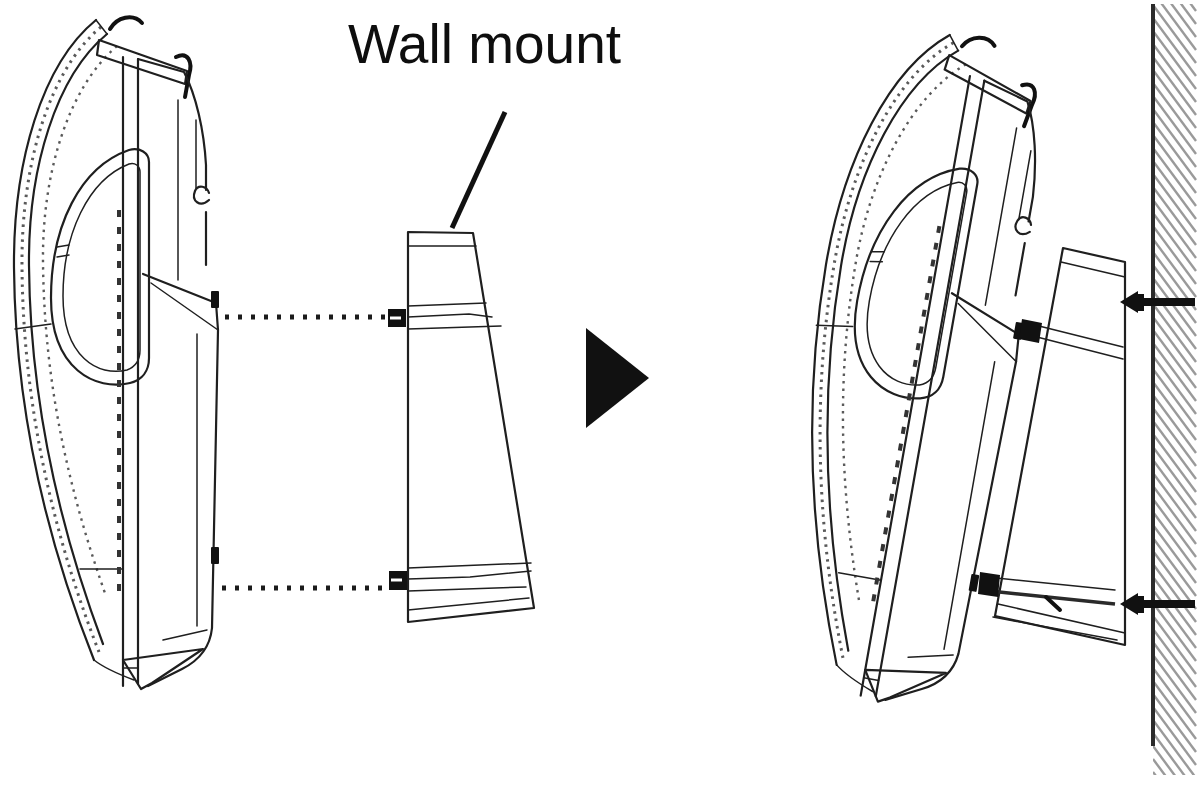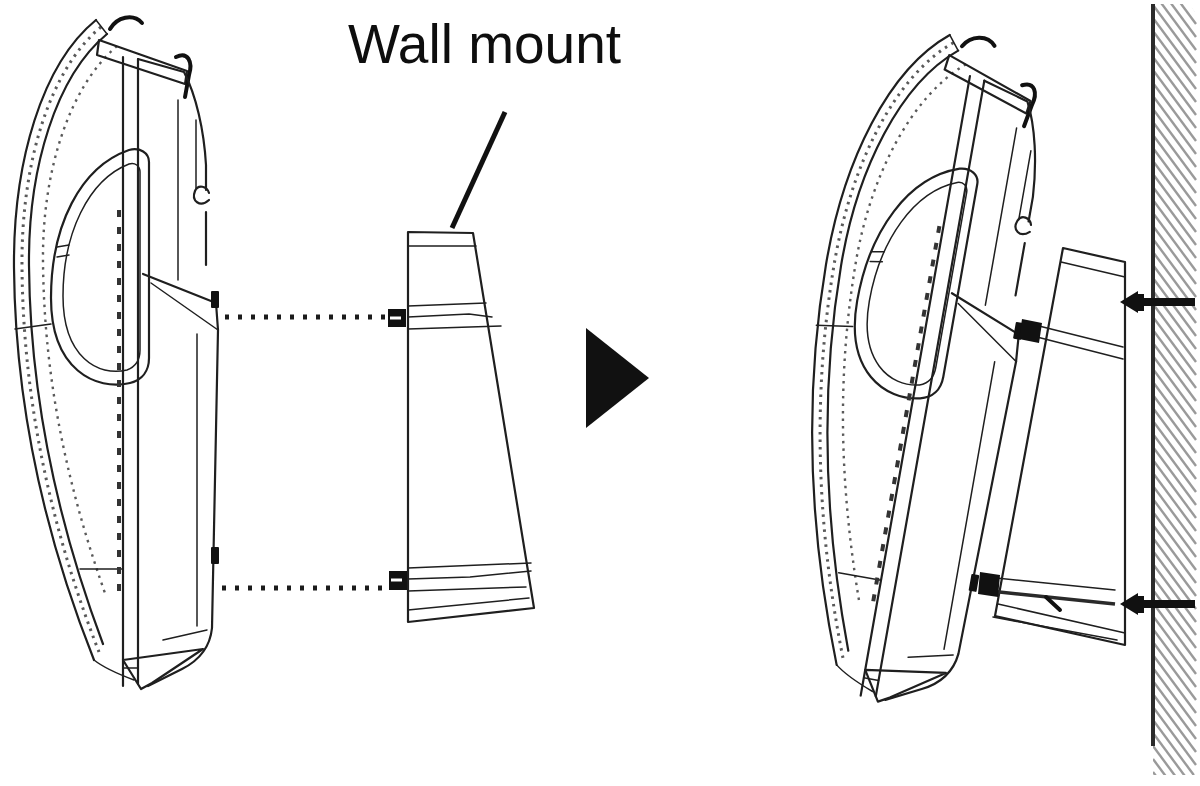--- a/index.html
+++ b/index.html
@@ -1,17 +1,17 @@
 <!DOCTYPE html>
 <html style="--bg: #ffffff; --line: #1f1f1f; --sketch: #5a5a5a; --hatch: #9a9a9a; --solid: #111111;"><head>
 <meta charset="utf-8">
 <style>
   html,body{margin:0;padding:0;background:#fff;}
   .stage{position:relative;width:1200px;height:786px;background:var(--bg,#fff);overflow:hidden;
-         font-family:"Liberation Sans", sans-serif;border-radius:28px;}
+         font-family:"Liberation Sans", sans-serif;}
   svg{display:block;}
   
   .ln   {stroke:var(--line,#1f1f1f);stroke-width:2.2;fill:none;stroke-linecap:round;stroke-linejoin:round;}
   .lnthin{stroke:var(--line,#1f1f1f);stroke-width:1.5;fill:none;stroke-linecap:round;stroke-linejoin:round;}
   .bead {stroke:var(--sketch,#5a5a5a);stroke-width:3;fill:none;stroke-dasharray:2.5 5;}
   .bead2{stroke:var(--sketch,#6a6a6a);stroke-width:2.4;fill:none;stroke-dasharray:2.5 5;}
   .dashcol{stroke:#333;stroke-width:4;fill:none;stroke-dasharray:7 10;}
   .dk   {fill:var(--solid,#111);stroke:none;}
   .dkln {stroke:var(--solid,#111);stroke-width:4;fill:none;stroke-linecap:round;stroke-linejoin:round;}
   .dots {stroke:#1b1b1b;stroke-width:5;fill:none;stroke-dasharray:4 9;stroke-linecap:butt;}

